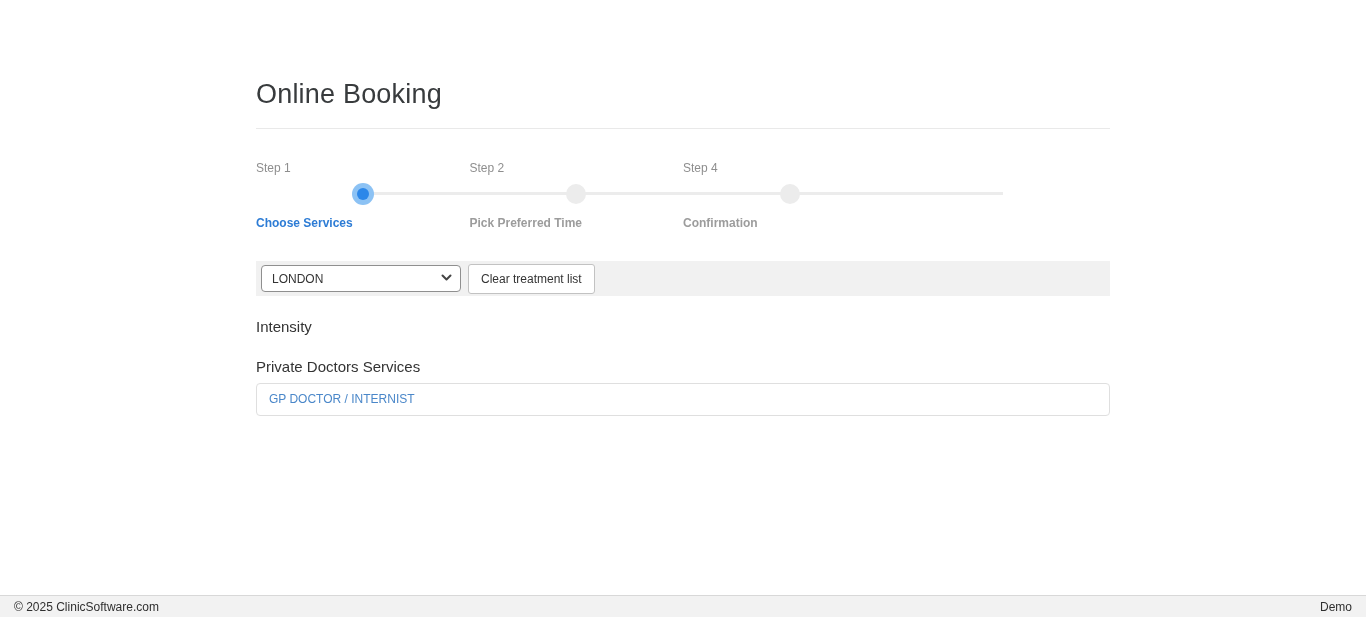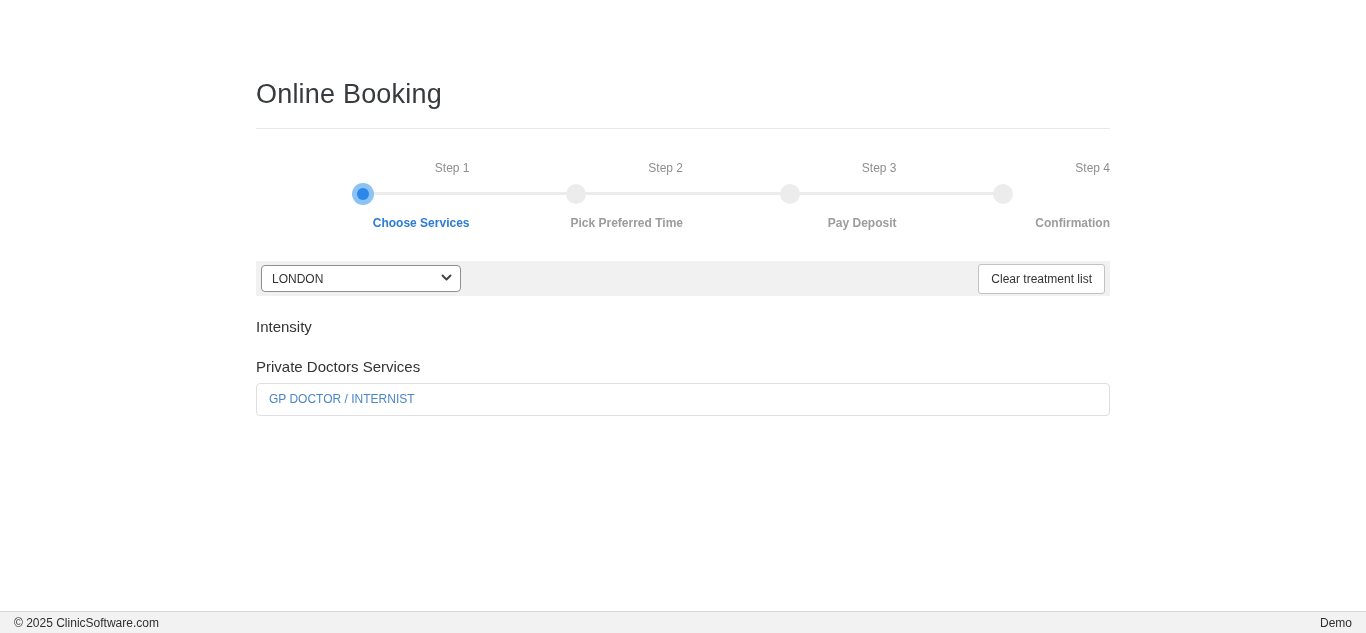--- a/index.html
+++ b/index.html
@@ -18,41 +18,41 @@
     line-height: 36px; letter-spacing: .2px;
   }
   hr.title-divider { border: none; border-top: 1px solid #e9e9e9; margin-top: 16px; }
 
   
   .stepper { position: relative; display: flex; margin-top: 32px; }
   .stepper-line {
     position: absolute; top: 31px; left: 12.5%; right: 12.5%;
     height: 3px; background: var(--muted-line, #ececec); z-index: 0;
   }
-  .step { width: 25%; text-align: right; }
+  .step { width: 25%; text-align: left; }
   .step-label { font-size: 12px; color: #8e8e8e; height: 15px; margin-bottom: 6px; }
   .dot-row { height: 24px; display: flex; align-items: center; justify-content: center; position: relative; z-index: 1; }
   .dot {
     width: 20px; height: 20px; border-radius: 50%;
     background: var(--muted-line, #ececec);
     display: flex; align-items: center; justify-content: center;
   }
   .step.active .dot { width: 22px; height: 22px; background: var(--halo-blue, #8cc2f4); }
   .dot-inner { display: none; }
   .step.active .dot-inner {
     display: block; width: 12px; height: 12px; border-radius: 50%;
     background: var(--accent-blue, #2b87e9);
   }
   .step-name { font-size: 12px; font-weight: 700; color: #9c9c9c; margin-top: 10px; }
   .step.active .step-name { color: var(--active-label-blue, #2d7cd5); }
 
   
   .toolbar {
     margin-top: 31px; background: #f1f1f1; height: 35px;
-    display: flex; align-items: center; padding: 0 5px; gap: 7px; justify-content: space-between;
+    display: flex; align-items: center; padding: 0 5px; gap: 7px;
   }
   .select-wrap { position: relative; }
   select.location-select {
     -webkit-appearance: none; appearance: none;
     width: 200px; height: 27px;
     border: 1px solid #8f8f8f; border-radius: 4px;
     background: #fff; color: #333;
     font-family: inherit; font-size: 12px; padding: 0 26px 0 10px;
   }
   .select-chevron {
@@ -71,21 +71,21 @@
     background: #fff; overflow: hidden;
   }
   a.list-item {
     display: block; font-size: 12px; line-height: 30px; height: 31px;
     padding: 0 12px; color: var(--link-blue, #4a87c9); text-decoration: none;
   }
   a.list-item + a.list-item { border-top: 1px solid #dfdfdf; }
 
   
   footer.app-footer {
-    position: fixed; left: 0; right: 0; bottom: 0; height: 22px;
+    position: fixed; left: 0; right: 0; bottom: 16px; height: 22px;
     background: #f2f2f2; border-top: 1px solid #d8d8d8;
     display: flex; align-items: center; justify-content: space-between;
     padding: 0 14px; font-size: 12px; color: #2f2f2f; z-index: 5;
   }
 </style>
 </head>
 <body>
 
 <div class="page">
   <div class="container">
@@ -107,27 +107,20 @@
   </div>
 
   <div class="step">
     <div class="step-label">Step 2</div>
     <div class="dot-row">
       <span class="dot"></span>
     </div>
     <div class="step-name">Pick Preferred Time</div>
   </div>
 
-  <div class="step">
-    <div class="step-label">Step 3</div>
-    <div class="dot-row">
-      <span class="dot"></span>
-    </div>
-    <div class="step-name">Pay Deposit</div>
-  </div>
 
   <div class="step">
     <div class="step-label">Step 4</div>
     <div class="dot-row">
       <span class="dot"></span>
     </div>
     <div class="step-name">Confirmation</div>
   </div>
 </div>
 

